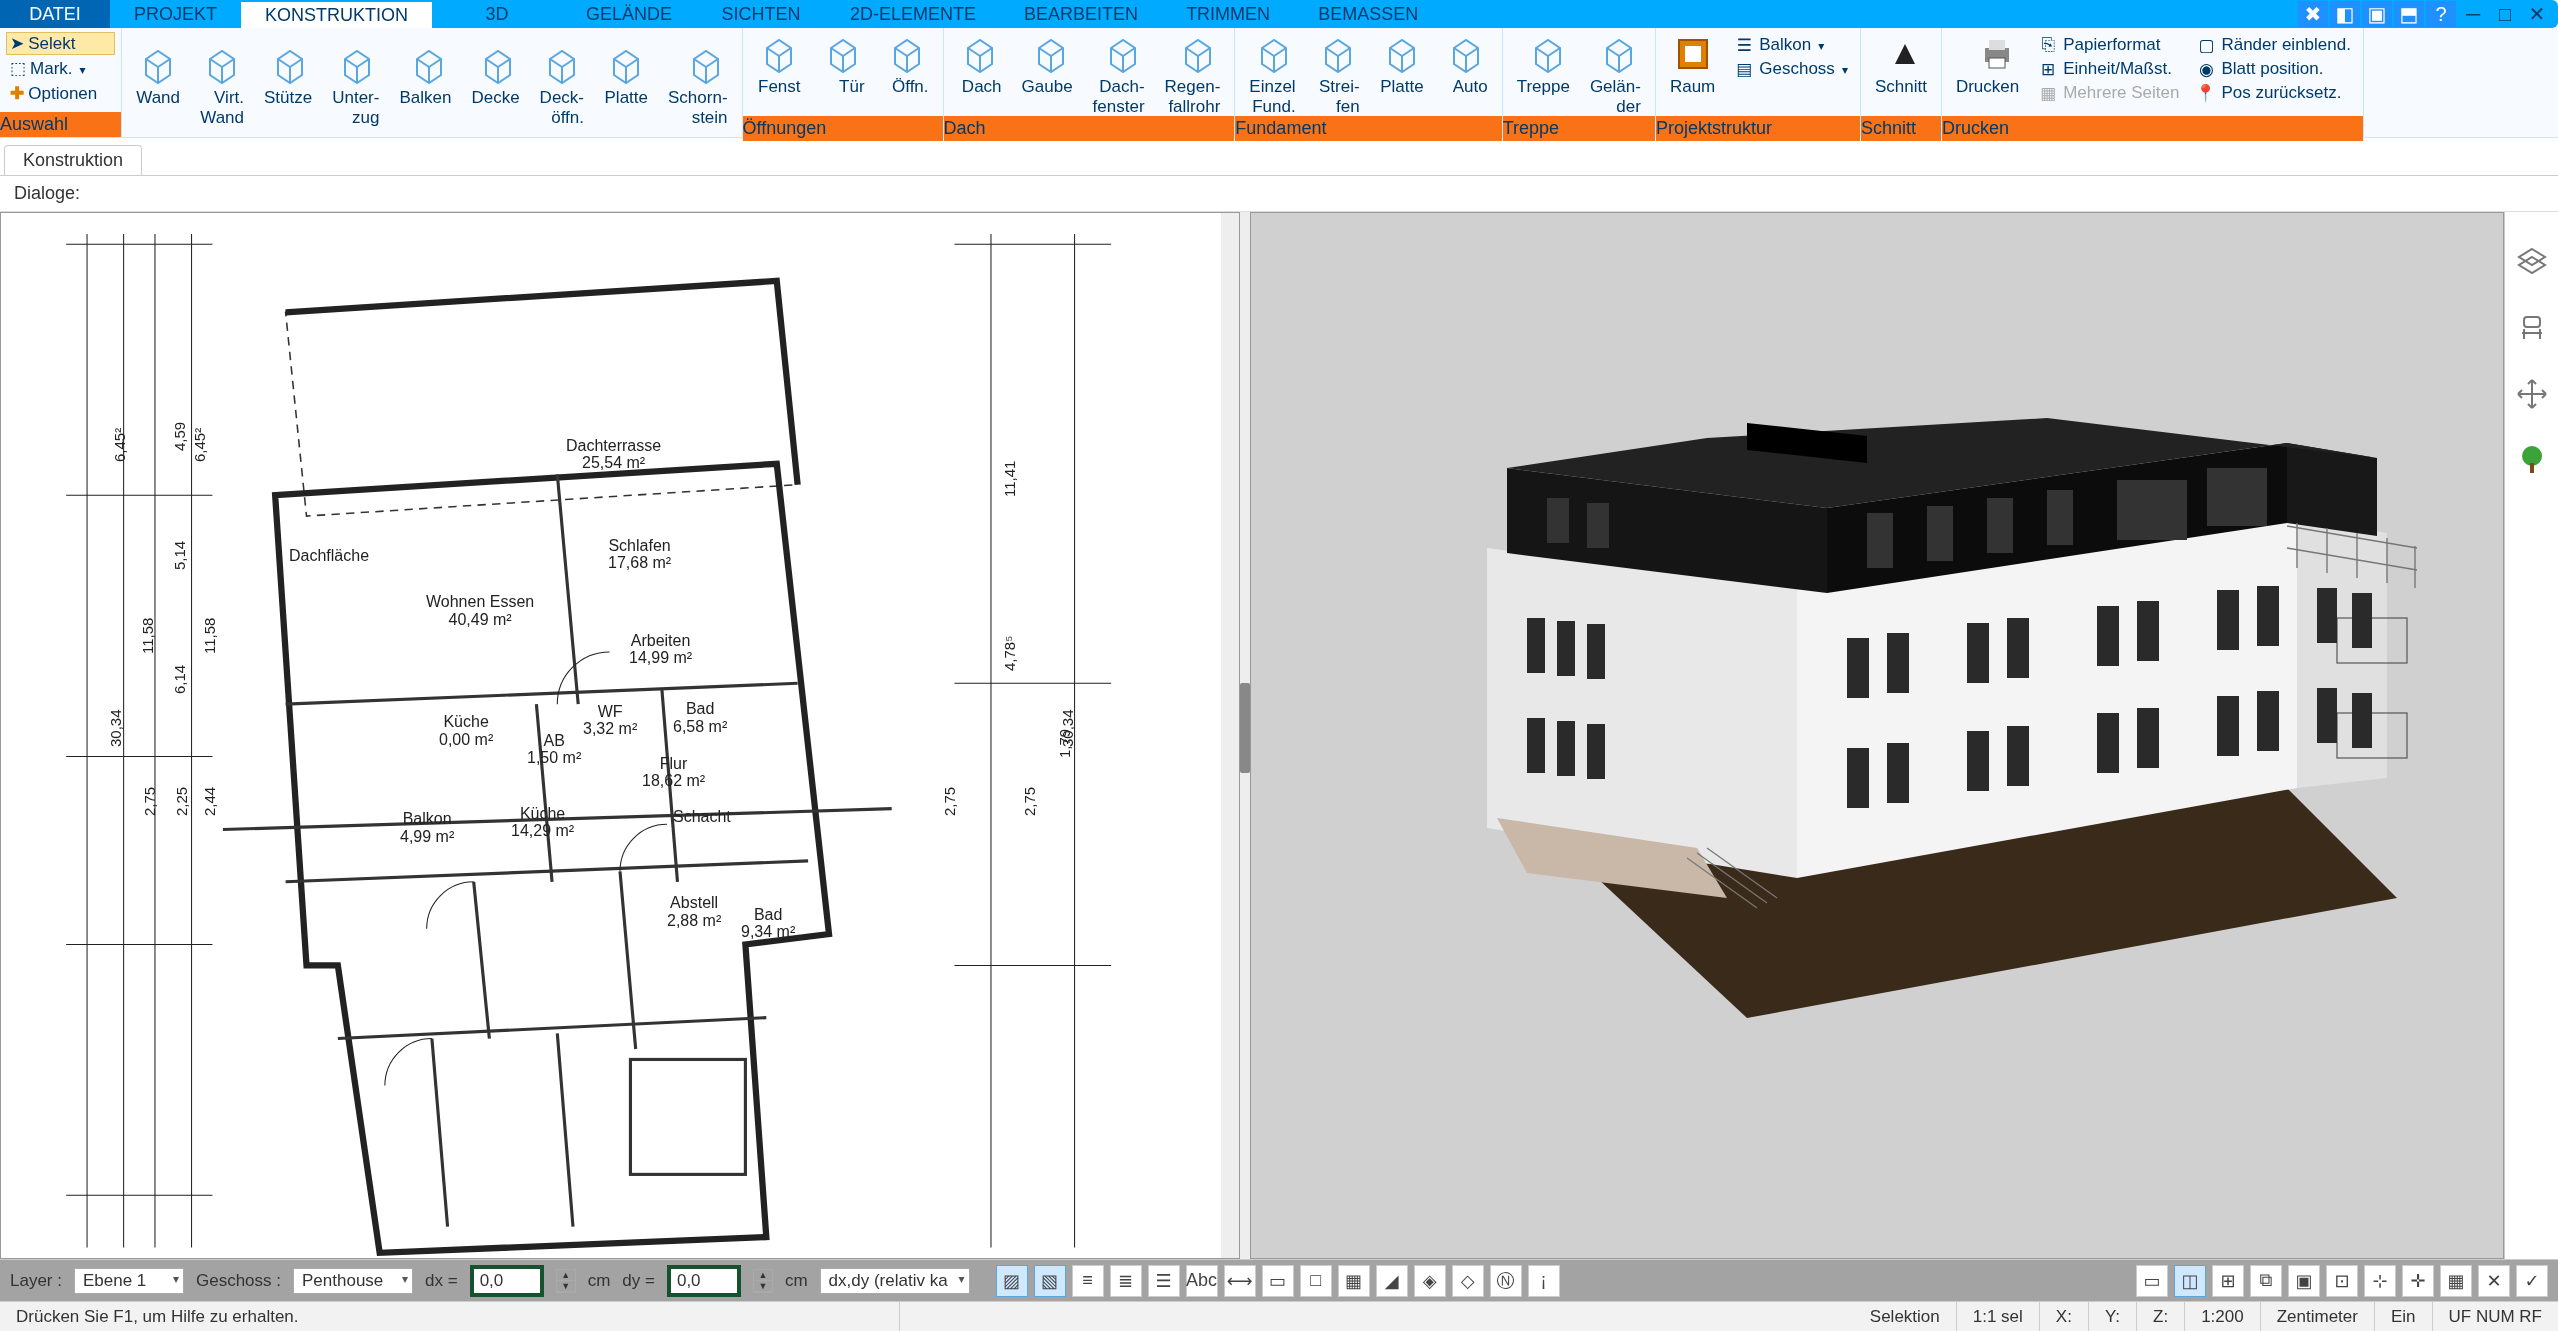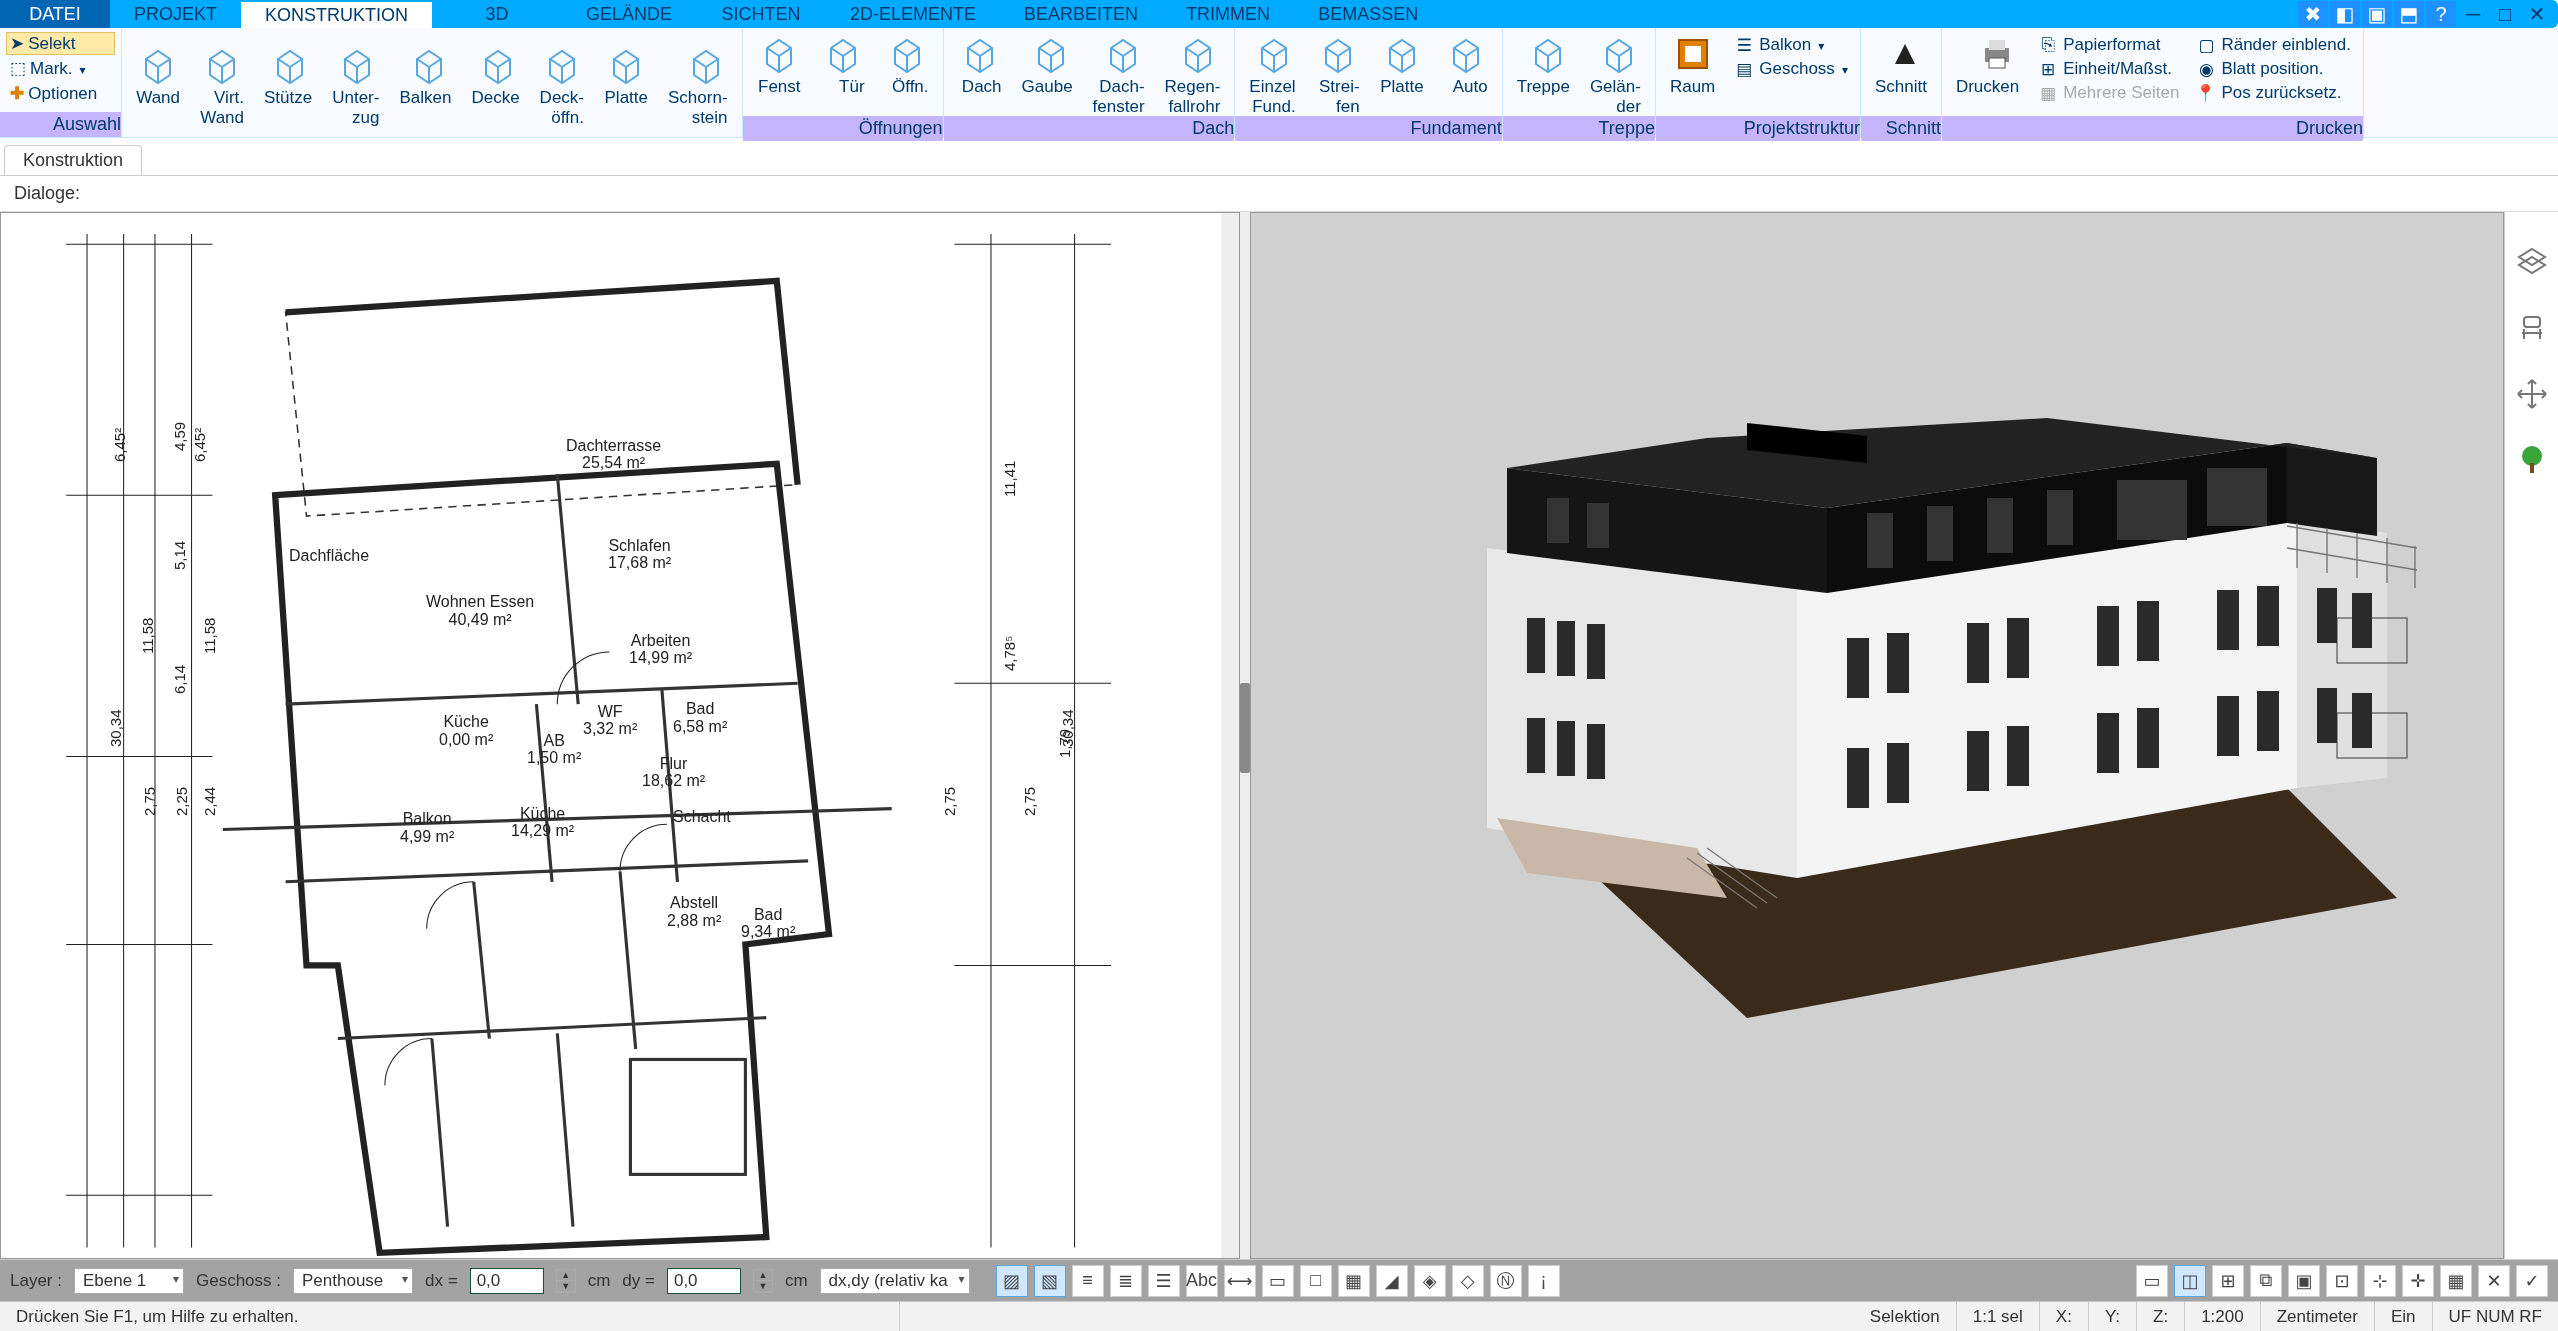--- a/index.html
+++ b/index.html
@@ -12,21 +12,21 @@
 .menu-item.active { background: #fff; color: #003a6b; border-top: 2px solid #00aaff; }
 .menu-spacer { flex: 1; }
 .win-ctrl { display: flex; gap: 2px; align-items: center; padding-right: 6px; }
 .win-btn { width: 30px; height: 26px; background: #00aaff; color: #003a6b; display: flex; align-items: center; justify-content: center; font-size: 20px; }
 .win-btn.alt { background: #1e90ff; color: #fff; }
 
 
 .ribbon-row { display: flex; border-bottom: 1px solid #c8e6ff; background: #f7fbff; height: 110px; }
 .rgroup { border-right: 1px solid #c8e6ff; display: flex; flex-direction: column; }
 .rgroup-body { display: flex; align-items: stretch; flex: 1; padding: 4px 4px 0 4px; }
-.rgroup-title { text-align: right; font-size: 18px; background: #c4b5fd; color: #003a6b; padding: 2px 0; }
+.rgroup-title { text-align: left; font-size: 18px; background: #f97316; color: #003a6b; padding: 2px 0; }
 .rbtn { display: flex; flex-direction: column; align-items: flex-end; justify-content: center; padding: 0 10px; font-size: 17px; color: #003a6b; line-height: 1.05; text-align: center; gap: 2px; }
 .rbtn .ico { width: 44px; height: 44px; display: flex; align-items: center; justify-content: center; }
 .rbtn .ico svg { width: 40px; height: 40px; }
 .smallcol { display: flex; flex-direction: column; justify-content: flex-start; padding: 2px 8px; gap: 2px; font-size: 17px; color: #003a6b; }
 .smallcol .srow { display: flex; align-items: center; gap: 4px; white-space: nowrap; }
 .smallcol .srow .sico { width: 22px; height: 22px; display: flex; align-items: center; justify-content: center; }
 .caret::after { content: "▾"; font-size: 12px; margin-left: 3px; }
 
 
 .selcol { display: flex; flex-direction: column; gap: 2px; padding: 2px 4px; width: 120px; }
@@ -56,21 +56,21 @@
 .right-tools { width: 54px; background: #fff; display: flex; flex-direction: column; align-items: center; gap: 26px; padding-top: 30px; border-left: 1px solid #ccc; }
 .right-tools .rt { width: 40px; height: 40px; display: flex; align-items: center; justify-content: center; color: #666; }
 
 
 .building { position: absolute; left: 50%; top: 50%; transform: translate(-50%, -55%); }
 
 
 .bottombar { height: 42px; background: #a3a3a3; border-top: 1px solid #ccc; display: flex; align-items: center; gap: 12px; padding: 0 10px; font-size: 17px; color: #333; }
 .combo { border: 1px solid #aaa; padding: 2px 20px 2px 8px; background: #fff; position: relative; }
 .combo::after { content: "▾"; position: absolute; right: 4px; top: 3px; font-size: 12px; color: #555; }
-.numbox { border: 1px solid #14532d; background: #fff; width: 74px; padding: 2px 6px; text-align: center; display: flex; align-items: center; }
+.numbox { border: 4px solid #14532d; background: #fff; width: 74px; padding: 2px 6px; text-align: center; display: flex; align-items: center; }
 .spinner { border: 1px solid #aaa; width: 20px; display: flex; flex-direction: column; }
 .spinner div { height: 11px; font-size: 9px; text-align: center; line-height: 10px; border-bottom: 1px solid #aaa; }
 .iconrow { display: flex; gap: 6px; align-items: center; flex-wrap: nowrap; }
 .bicon { width: 32px; height: 32px; border: 1px solid #ccc; display: flex; align-items: center; justify-content: center; font-size: 18px; color: #444; background: #fff; }
 .bicon.on { background: #cfe8ff; border-color: #5aa7e0; }
 
 
 .statusbar { height: 30px; background: #f2f2f2; border-top: 1px solid #ccc; display: flex; align-items: center; font-size: 17px; color: #333; }
 .statusbar .cell { padding: 0 16px; border-right: 1px solid #ccc; height: 100%; display: flex; align-items: center; }
 .statusbar .spacer { flex: 1; }

